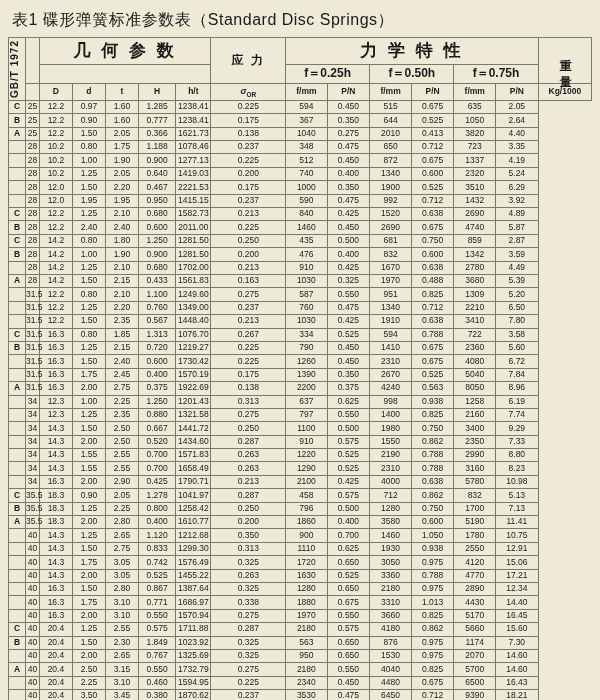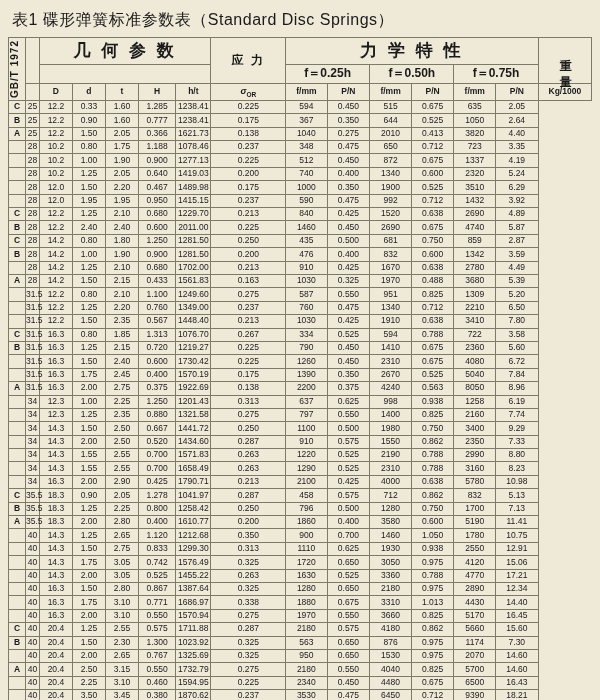--- a/index.html
+++ b/index.html
@@ -128,21 +128,21 @@
         <td class="h3">P/N</td>
         <td class="h3">Kg/1000</td>
       </tr>
     </tbody>
 
     <tbody id="rows">
         <tr class="datarow grp-top">
           <td class="rowlbl">C</td>
           <td>25</td>
           <td>12.2</td>
-          <td>0.33</td>
+          <td>0.97</td>
           <td>1.60</td>
           <td>1.285</td>
           <td>1238.41</td>
           <td>0.225</td>
           <td>594</td>
           <td>0.450</td>
           <td>515</td>
           <td>0.675</td>
           <td>635</td>
           <td>2.05</td>
@@ -227,21 +227,21 @@
           <td>2320</td>
           <td>5.24</td>
         </tr>
         <tr class="datarow">
           <td class="rowlbl"></td>
           <td>28</td>
           <td>12.0</td>
           <td>1.50</td>
           <td>2.20</td>
           <td>0.467</td>
-          <td>1489.98</td>
+          <td>2221.53</td>
           <td>0.175</td>
           <td>1000</td>
           <td>0.350</td>
           <td>1900</td>
           <td>0.525</td>
           <td>3510</td>
           <td>6.29</td>
         </tr>
         <tr class="datarow">
           <td class="rowlbl"></td>
@@ -259,21 +259,21 @@
           <td>1432</td>
           <td>3.92</td>
         </tr>
         <tr class="datarow">
           <td class="rowlbl">C</td>
           <td>28</td>
           <td>12.2</td>
           <td>1.25</td>
           <td>2.10</td>
           <td>0.680</td>
-          <td>1229.70</td>
+          <td>1582.73</td>
           <td>0.213</td>
           <td>840</td>
           <td>0.425</td>
           <td>1520</td>
           <td>0.638</td>
           <td>2690</td>
           <td>4.89</td>
         </tr>
         <tr class="datarow">
           <td class="rowlbl">B</td>
@@ -770,21 +770,21 @@
           <td>0.862</td>
           <td>5660</td>
           <td>15.60</td>
         </tr>
         <tr class="datarow">
           <td class="rowlbl">B</td>
           <td>40</td>
           <td>20.4</td>
           <td>1.50</td>
           <td>2.30</td>
-          <td>1.300</td>
+          <td>1.849</td>
           <td>1023.92</td>
           <td>0.325</td>
           <td>563</td>
           <td>0.650</td>
           <td>876</td>
           <td>0.975</td>
           <td>1174</td>
           <td>7.30</td>
         </tr>
         <tr class="datarow">

